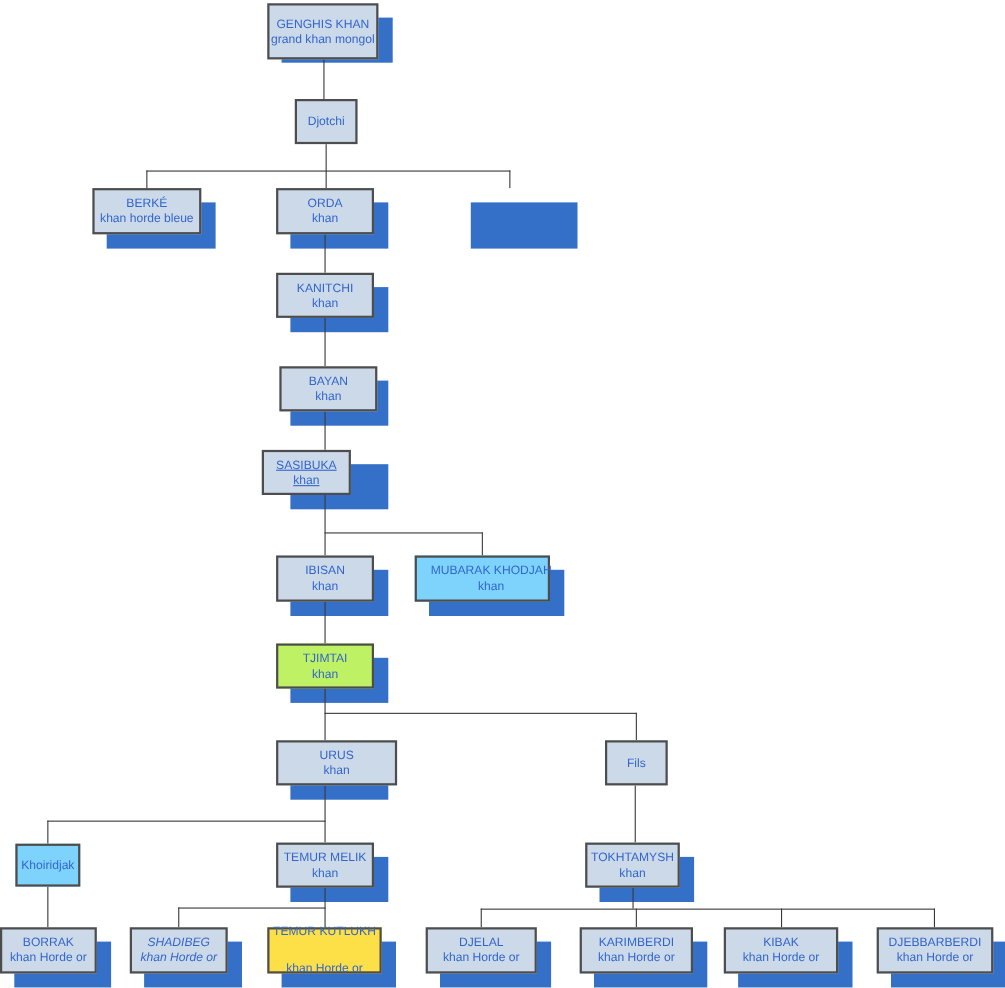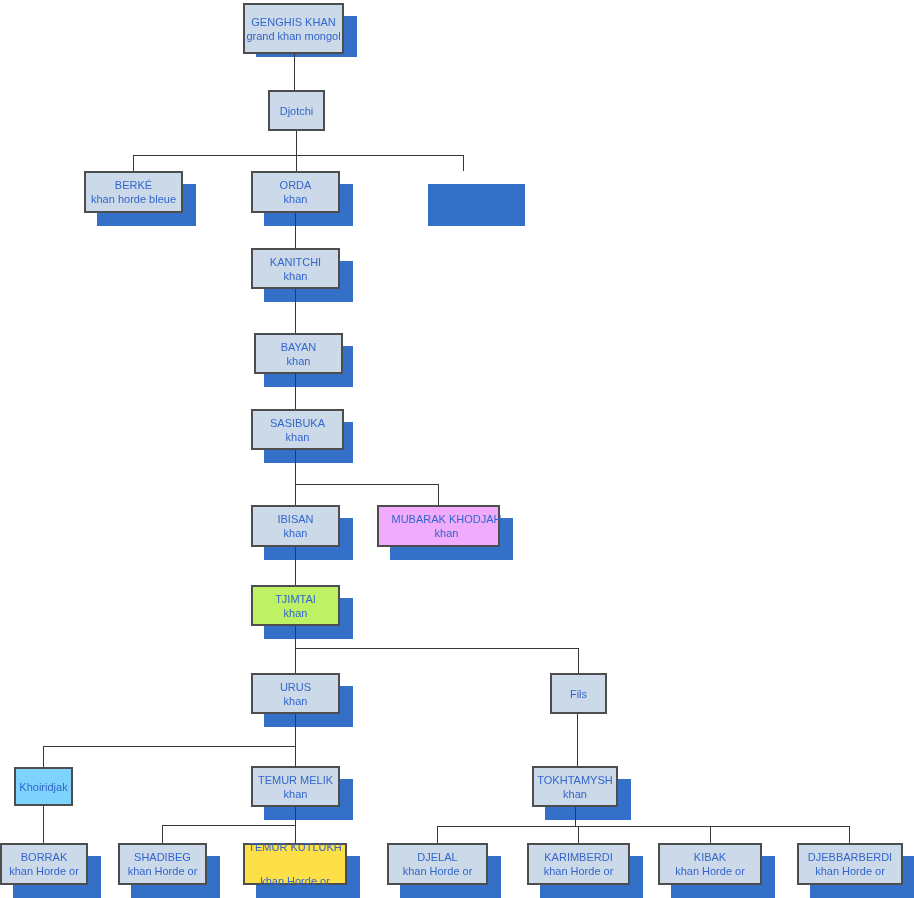--- a/index.html
+++ b/index.html
@@ -91,41 +91,41 @@
     <div class="node" style="left: 251px; top: 248px; width: 89px; height: 41px; background: rgb(204, 217, 232); border-color: rgb(77, 77, 77); color: rgb(51, 102, 204);">
       <span class="node-name">KANITCHI</span>
       <span class="node-subtitle">khan</span>
     </div>
     <div class="shadow" style="left: 264px; top: 346px; width: 89px; height: 41px; background: rgb(52, 112, 200);"></div>
     <div class="node" style="left: 254px; top: 333px; width: 89px; height: 41px; background: rgb(204, 217, 232); border-color: rgb(77, 77, 77); color: rgb(51, 102, 204);">
       <span class="node-name">BAYAN</span>
       <span class="node-subtitle">khan</span>
     </div>
     <div class="shadow" style="left: 264px; top: 422px; width: 89px; height: 41px; background: rgb(52, 112, 200);"></div>
-    <div class="node" style="left: 251px; top: 409px; width: 93px; height: 41px; background: rgb(204, 217, 232); border-color: rgb(77, 77, 77); color: rgb(51, 102, 204);">
+    <div class="node" style="left: 238px; top: 409px; width: 81px; height: 41px; background: rgb(204, 217, 232); border-color: rgb(77, 77, 77); color: rgb(51, 102, 204); text-decoration: underline;">
       <span class="node-name">SASIBUKA</span>
       <span class="node-subtitle">khan</span>
     </div>
     <div class="shadow" style="left: 264px; top: 518px; width: 89px; height: 42px; background: rgb(52, 112, 200);"></div>
     <div class="node" style="left: 251px; top: 505px; width: 89px; height: 42px; background: rgb(204, 217, 232); border-color: rgb(77, 77, 77); color: rgb(51, 102, 204);">
       <span class="node-name">IBISAN</span>
       <span class="node-subtitle">khan</span>
     </div>
     <div class="shadow" style="left: 390px; top: 518px; width: 123px; height: 42px; background: rgb(52, 112, 200);"></div>
-    <div class="node" style="left: 377px; top: 505px; width: 123px; height: 42px; background: #f0abfc; border-color: rgb(77, 77, 77); color: rgb(51, 102, 204); padding-left: 16px;">
+    <div class="node" style="left: 377px; top: 505px; width: 123px; height: 42px; background: #7dd3fc; border-color: rgb(77, 77, 77); color: rgb(51, 102, 204); padding-left: 16px;">
       <span class="node-name">MUBARAK KHODJAH</span>
       <span class="node-subtitle">khan</span>
     </div>
     <div class="shadow" style="left: 264px; top: 598px; width: 89px; height: 41px; background: rgb(52, 112, 200);"></div>
     <div class="node" style="left: 251px; top: 585px; width: 89px; height: 41px; background: #bef264; border-color: rgb(77, 77, 77); color: rgb(51, 102, 204);">
       <span class="node-name">TJIMTAI</span>
       <span class="node-subtitle">khan</span>
     </div>
     <div class="shadow" style="left: 264px; top: 686px; width: 89px; height: 41px; background: rgb(52, 112, 200);"></div>
-    <div class="node" style="left: 251px; top: 673px; width: 89px; height: 41px; background: rgb(204, 217, 232); border-color: rgb(77, 77, 77); color: rgb(51, 102, 204); justify-content: center;">
+    <div class="node" style="left: 251px; top: 673px; width: 110px; height: 41px; background: rgb(204, 217, 232); border-color: rgb(77, 77, 77); color: rgb(51, 102, 204); justify-content: center;">
       <span class="node-name">URUS</span>
       <span class="node-subtitle">khan</span>
     </div>
     <div class="node" style="left: 550px; top: 673px; width: 57px; height: 41px; background: rgb(204, 217, 232); border-color: rgb(77, 77, 77); color: rgb(51, 102, 204);">
       <span class="node-name">Fils</span>
     </div>
     <div class="node" style="left: 14px; top: 767px; width: 59px; height: 39px; background: #7dd3fc; border-color: rgb(77, 77, 77); color: rgb(51, 102, 204);">
       <span class="node-name">Khoiridjak</span>
     </div>
     <div class="shadow" style="left: 264px; top: 779px; width: 89px; height: 41px; background: rgb(52, 112, 200);"></div>
@@ -137,21 +137,21 @@
     <div class="node" style="left: 532px; top: 766px; width: 86px; height: 41px; background: rgb(204, 217, 232); border-color: rgb(77, 77, 77); color: rgb(51, 102, 204);">
       <span class="node-name">TOKHTAMYSH</span>
       <span class="node-subtitle">khan</span>
     </div>
     <div class="shadow" style="left: 13px; top: 856px; width: 88px; height: 42px; background: rgb(52, 112, 200);"></div>
     <div class="node" style="left: 0px; top: 843px; width: 88px; height: 42px; background: rgb(204, 217, 232); border-color: rgb(77, 77, 77); color: rgb(51, 102, 204);">
       <span class="node-name">BORRAK</span>
       <span class="node-subtitle">khan Horde or</span>
     </div>
     <div class="shadow" style="left: 131px; top: 856px; width: 89px; height: 42px; background: rgb(52, 112, 200);"></div>
-    <div class="node" style="left: 118px; top: 843px; width: 89px; height: 42px; background: rgb(204, 217, 232); border-color: rgb(77, 77, 77); color: rgb(51, 102, 204);">
+    <div class="node" style="left: 118px; top: 843px; width: 89px; height: 42px; background: rgb(204, 217, 232); border-color: rgb(77, 77, 77); color: rgb(51, 102, 204); font-style: italic;">
       <span class="node-name">SHADIBEG</span>
       <span class="node-subtitle">khan Horde or</span>
     </div>
     <div class="shadow" style="left: 256px; top: 856px; width: 104px; height: 42px; background: rgb(52, 112, 200);"></div>
     <div class="node" style="left: 243px; top: 843px; width: 104px; height: 42px; background: #fde047; border-color: rgb(77, 77, 77); color: rgb(51, 102, 204); gap: 20px;">
       <span class="node-name">TEMUR KUTLUKH</span>
       <span class="node-subtitle">khan Horde or</span>
     </div>
     <div class="shadow" style="left: 400px; top: 856px; width: 101px; height: 42px; background: rgb(52, 112, 200);"></div>
     <div class="node" style="left: 387px; top: 843px; width: 101px; height: 42px; background: rgb(204, 217, 232); border-color: rgb(77, 77, 77); color: rgb(51, 102, 204);">

